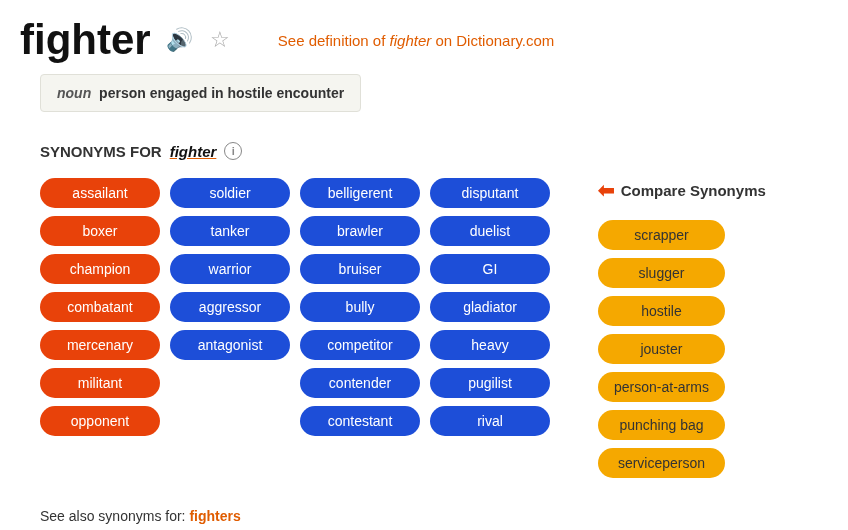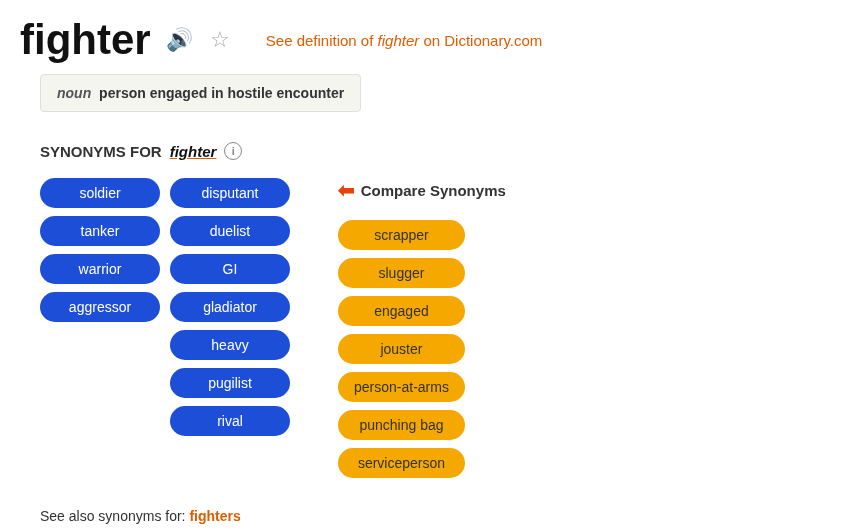--- a/index.html
+++ b/index.html
@@ -25,21 +25,21 @@
       font-size: 22px;
       color: #555;
       cursor: pointer;
     }
     .star-icon {
       font-size: 22px;
       color: #aaa;
       cursor: pointer;
     }
     .dict-link {
-      margin-left: 20px;
+      margin-left: 32px;
       font-size: 15px;
       color: #e05c00;
       text-decoration: none;
     }
     .dict-link em {
       font-style: italic;
     }
     .definition-bar {
       background: #f5f5f0;
       border: 1px solid #e0e0d8;
@@ -165,25 +165,44 @@
 
 <div class="synonyms-section">
   <div class="synonyms-header">
     <span>SYNONYMS FOR</span>
     <em>fighter</em>
     <span class="info-icon">i</span>
   </div>
 
   <div style="display:flex; gap:14px; align-items:flex-start;">
     <div class="columns-wrapper" id="cols-container">
+    <div class="col">
+          <span class="pill pill-red">assailant</span>
+          <span class="pill pill-red">boxer</span>
+          <span class="pill pill-red">champion</span>
+          <span class="pill pill-red">combatant</span>
+          <span class="pill pill-red">mercenary</span>
+          <span class="pill pill-red">militant</span>
+          <span class="pill pill-red">opponent</span>
+        </div>
         <div class="col">
           <span class="pill pill-orange">soldier</span>
           <span class="pill pill-orange">tanker</span>
           <span class="pill pill-orange">warrior</span>
           <span class="pill pill-orange">aggressor</span>
+          <span class="pill pill-orange">antagonist</span>
+        </div>
+        <div class="col">
+          <span class="pill pill-orange">belligerent</span>
+          <span class="pill pill-orange">brawler</span>
+          <span class="pill pill-orange">bruiser</span>
+          <span class="pill pill-orange">bully</span>
+          <span class="pill pill-orange">competitor</span>
+          <span class="pill pill-orange">contender</span>
+          <span class="pill pill-orange">contestant</span>
         </div>
         <div class="col">
           <span class="pill pill-orange">disputant</span>
           <span class="pill pill-orange">duelist</span>
           <span class="pill pill-orange">GI</span>
           <span class="pill pill-orange">gladiator</span>
           <span class="pill pill-orange">heavy</span>
           <span class="pill pill-orange">pugilist</span>
           <span class="pill pill-orange">rival</span>
         </div>
@@ -192,21 +211,21 @@
     <div style="width:20px;"></div>
 
     <div class="compare-section">
       <div class="compare-header">
         <span class="compare-arrow">⬅</span>
         <span>Compare Synonyms</span>
       </div>
       <div class="col" id="compare-col">
       <span class="pill pill-yellow">scrapper</span>
           <span class="pill pill-yellow">slugger</span>
-          <span class="pill pill-yellow">engaged</span>
+          <span class="pill pill-yellow">hostile</span>
           <span class="pill pill-yellow">jouster</span>
           <span class="pill pill-yellow">person-at-arms</span>
           <span class="pill pill-yellow">punching bag</span>
           <span class="pill pill-yellow">serviceperson</span>
         </div>
     </div>
   </div>
 </div>
 
 <div class="see-also">

